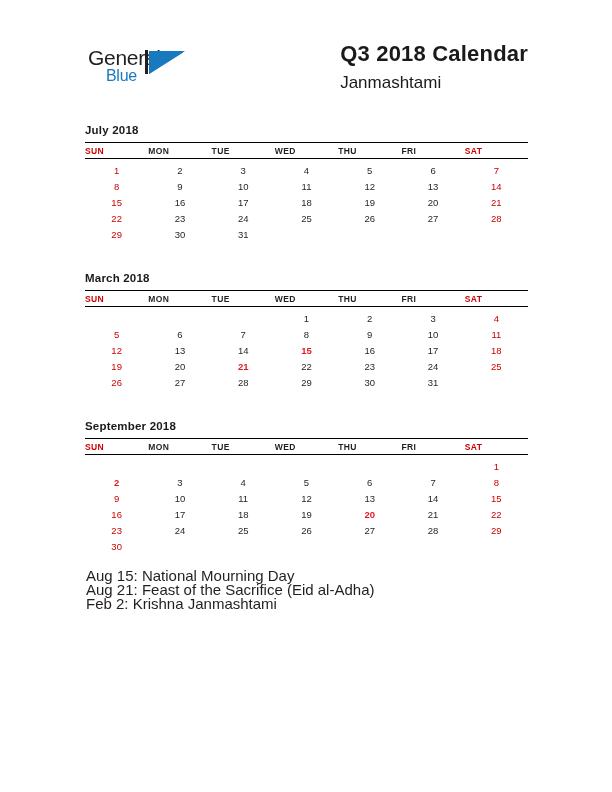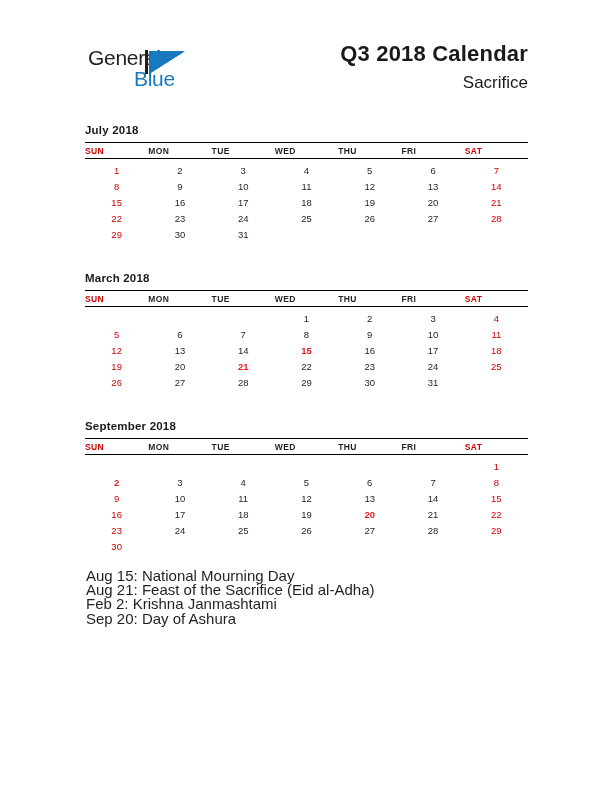--- a/index.html
+++ b/index.html
@@ -37,25 +37,24 @@
     top: 0;
     font-size: 21px;
     letter-spacing: -0.3px;
     color: #231f20;
     font-family: "Liberation Sans", sans-serif;
   }
   .logo-blue {
     position: absolute;
     left: 18px;
     top: 21px;
-    font-size: 21px;
+    font-size: 16px;
     letter-spacing: -0.3px;
     color: #1879bf;
     font-family: "Liberation Sans", sans-serif;
-    margin-left: 28px;
   }
   .logo-sail {
     position: absolute;
     left: 61px;
     top: 5px;
     width: 36px;
     height: 23px;
   }
   .logo-bar {
     position: absolute;
@@ -63,21 +62,21 @@
     top: 4px;
     width: 3px;
     height: 24px;
     background: #231f20;
   }
 
   .title-block {
     position: absolute;
     right: 84px;
     top: 0;
-    text-align: right;
+    text-align: left;
   }
   .title-main {
     font-size: 22px;
     font-weight: bold;
     color: #1a1a1a;
     letter-spacing: 0.2px;
     line-height: 28px;
     white-space: nowrap;
   }
   .title-sub {
@@ -166,21 +165,21 @@
     <svg class="logo-sail" viewBox="0 0 36 23">
       <polygon points="0,0 36,0 0,23" fill="#1879bf" transform="translate(0,0) scale(1,1)"></polygon>
       <polygon points="0,0 34,0 34,1.5 0,23" fill="#1879bf"></polygon>
       <polygon points="0,0 34,0 0,22" fill="#1879bf"></polygon>
     </svg>
     <span class="logo-blue">Blue</span>
   </div>
 
   <div class="title-block">
     <div class="title-main">Q3 2018 Calendar</div>
-    <div class="title-sub">Sacrifice</div>
+    <div class="title-sub">Janmashtami</div>
   </div>
 </div>
 
 <div class="month" id="month-0">
   <div class="month-title">July 2018</div>
   <table class="cal-table">
     <thead>
         <tr>
           <th class="wk">SUN</th>
           <th>MON</th>
@@ -375,14 +374,13 @@
           <td></td>
         </tr>
       </tbody>
   </table>
 </div>
 
 <div class="holidays">
     <div class="holiday-line">Aug 15: National Mourning Day</div>
     <div class="holiday-line">Aug 21: Feast of the Sacrifice (Eid al-Adha)</div>
     <div class="holiday-line">Feb 2: Krishna Janmashtami</div>
-    <div class="holiday-line">Sep 20: Day of Ashura</div>
   </div>
 
 </body></html>

